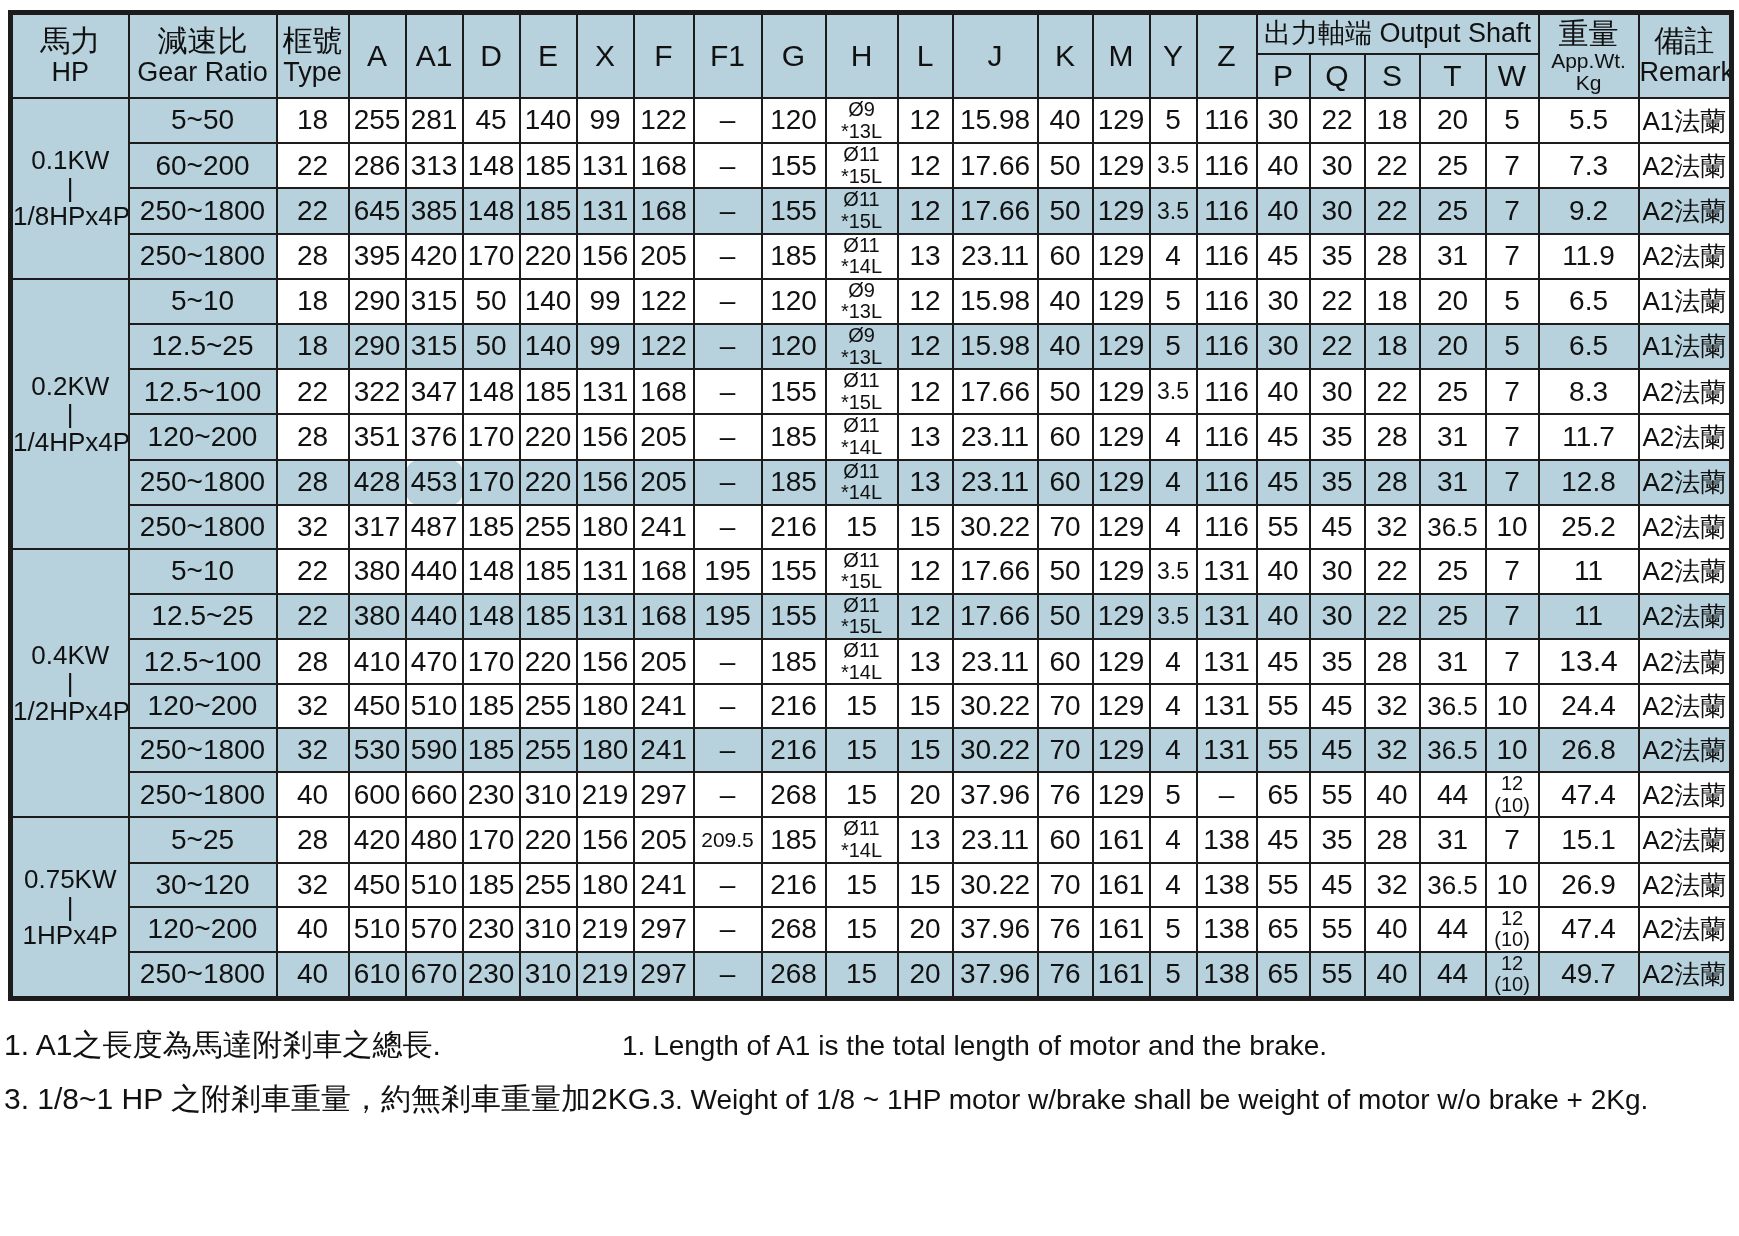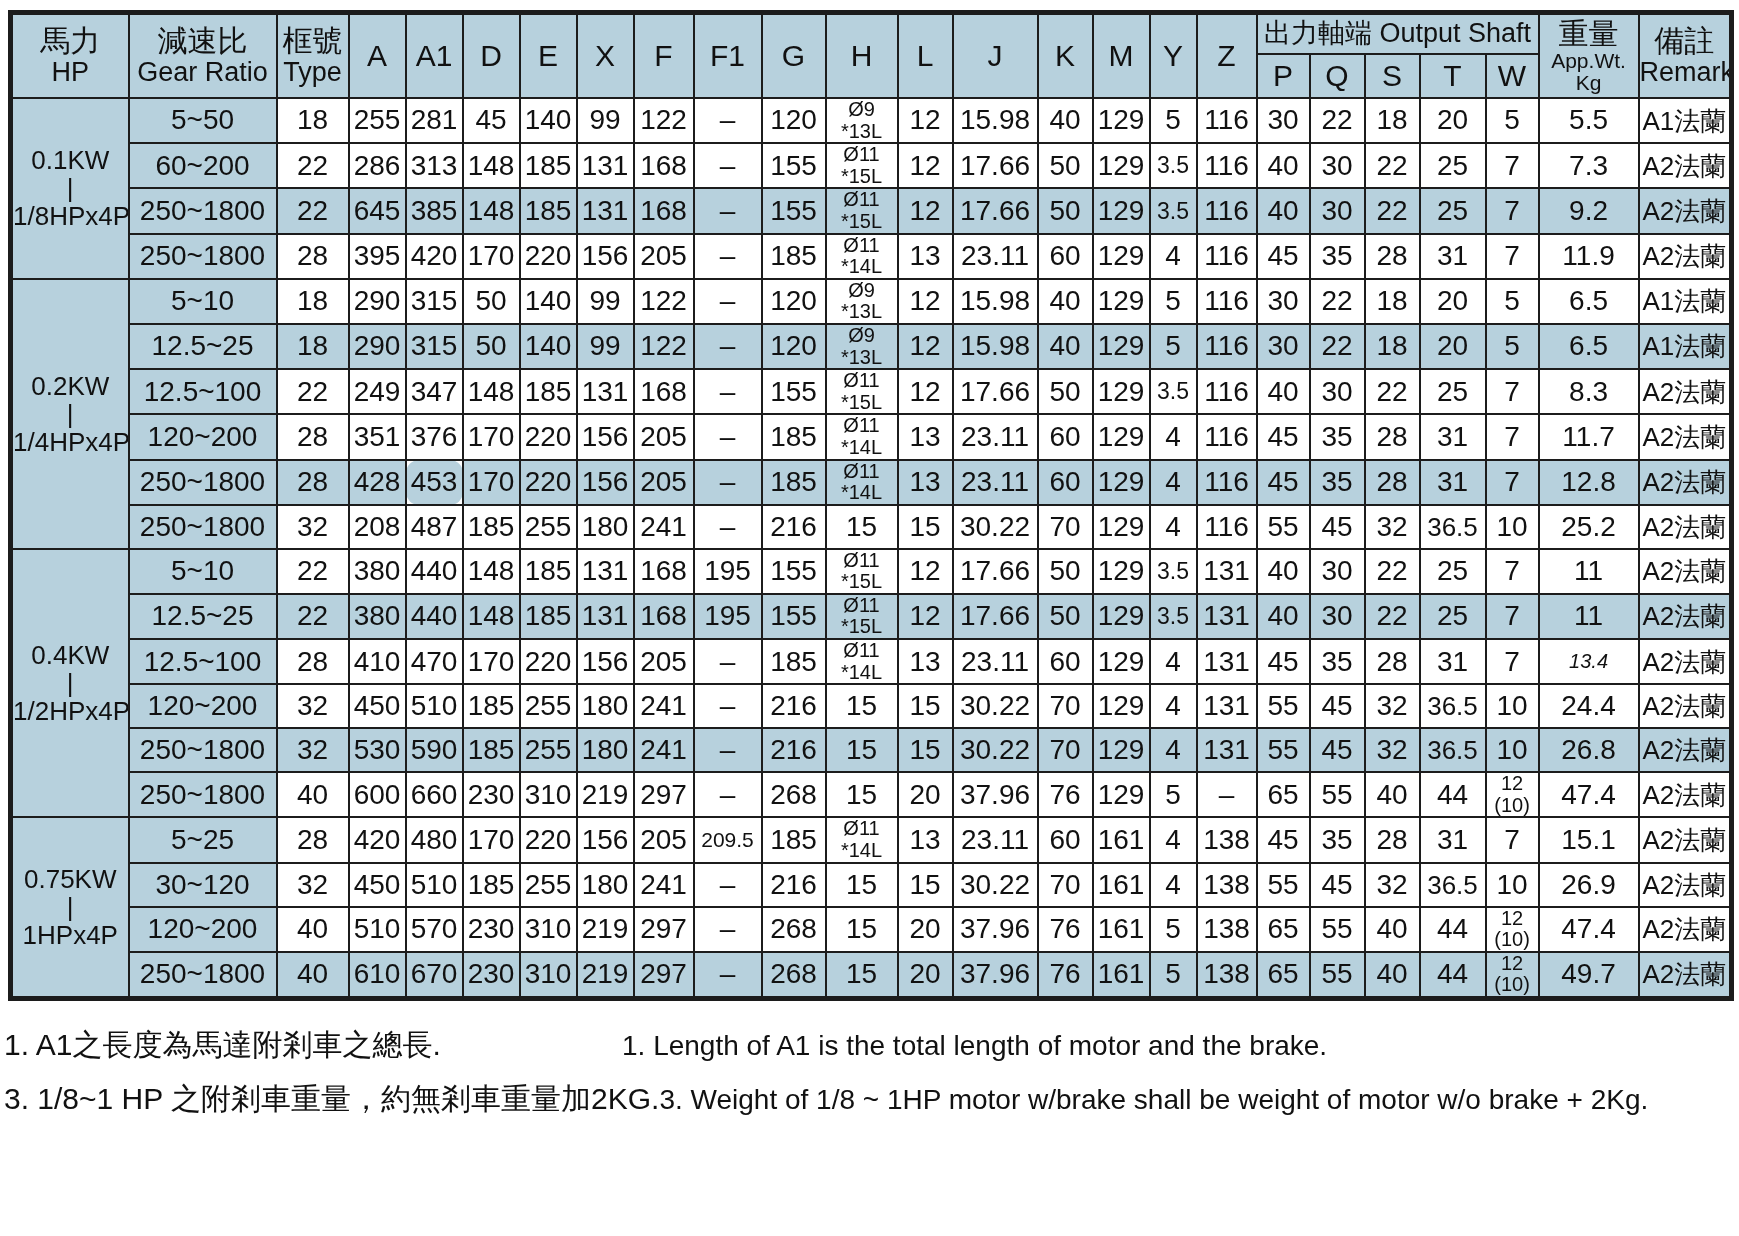--- a/index.html
+++ b/index.html
@@ -290,21 +290,21 @@
           <td style="font-size: 28px;">22</td>
           <td style="font-size: 28px;">18</td>
           <td style="font-size: 28px;">20</td>
           <td style="font-size: 28px;">5</td>
           <td style="font-size: 28px;">6.5</td>
           <td class="remark-cell">A1法蘭</td>
         </tr>
         <tr>
           <td class="ratio-cell">12.5~100</td>
           <td>22</td>
-          <td style="font-size: 28px;">249</td>
+          <td style="font-size: 28px;">322</td>
           <td style="font-size: 28px;">347</td>
           <td style="font-size: 28px;">148</td>
           <td style="font-size: 28px;">185</td>
           <td style="font-size: 28px;">131</td>
           <td style="font-size: 28px;">168</td>
           <td style="font-size: 28px;">–</td>
           <td style="font-size: 28px;">155</td>
           <td class="multi">Ø11
 *15L</td>
           <td style="font-size: 28px;">12</td>
@@ -371,21 +371,21 @@
           <td style="font-size: 28px;">35</td>
           <td style="font-size: 28px;">28</td>
           <td style="font-size: 28px;">31</td>
           <td style="font-size: 28px;">7</td>
           <td style="font-size: 28px;">12.8</td>
           <td class="remark-cell">A2法蘭</td>
         </tr>
         <tr>
           <td class="ratio-cell">250~1800</td>
           <td>32</td>
-          <td style="font-size: 28px;">208</td>
+          <td style="font-size: 28px;">317</td>
           <td style="font-size: 28px;">487</td>
           <td style="font-size: 28px;">185</td>
           <td style="font-size: 28px;">255</td>
           <td style="font-size: 28px;">180</td>
           <td style="font-size: 28px;">241</td>
           <td style="font-size: 28px;">–</td>
           <td style="font-size: 28px;">216</td>
           <td style="font-size: 28px;">15</td>
           <td style="font-size: 28px;">15</td>
           <td style="font-size: 28px;">30.22</td>
@@ -477,21 +477,21 @@
           <td style="font-size: 28px;">23.11</td>
           <td style="font-size: 28px;">60</td>
           <td style="font-size: 28px;">129</td>
           <td style="font-size: 28px;">4</td>
           <td style="font-size: 28px;">131</td>
           <td style="font-size: 28px;">45</td>
           <td style="font-size: 28px;">35</td>
           <td style="font-size: 28px;">28</td>
           <td style="font-size: 28px;">31</td>
           <td style="font-size: 28px;">7</td>
-          <td style="font-size: 20px; font-style: italic;">13.4</td>
+          <td style="font-size: 30px;">13.4</td>
           <td class="remark-cell">A2法蘭</td>
         </tr>
         <tr>
           <td class="ratio-cell">120~200</td>
           <td>32</td>
           <td style="font-size: 28px;">450</td>
           <td style="font-size: 28px;">510</td>
           <td style="font-size: 28px;">185</td>
           <td style="font-size: 28px;">255</td>
           <td style="font-size: 28px;">180</td>

